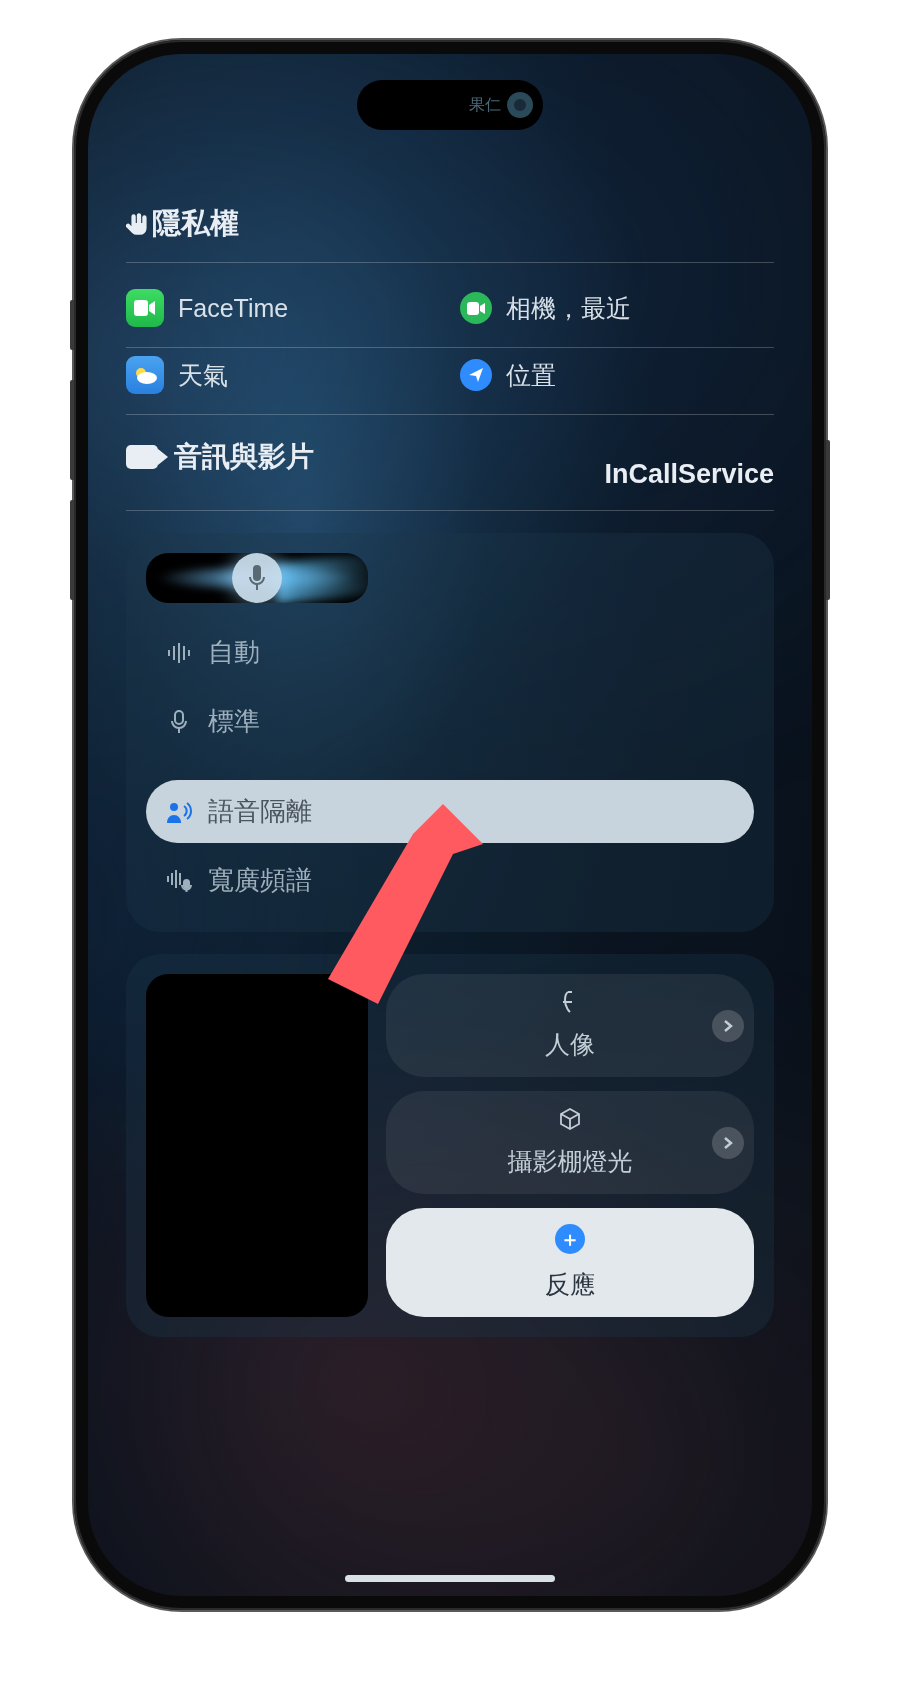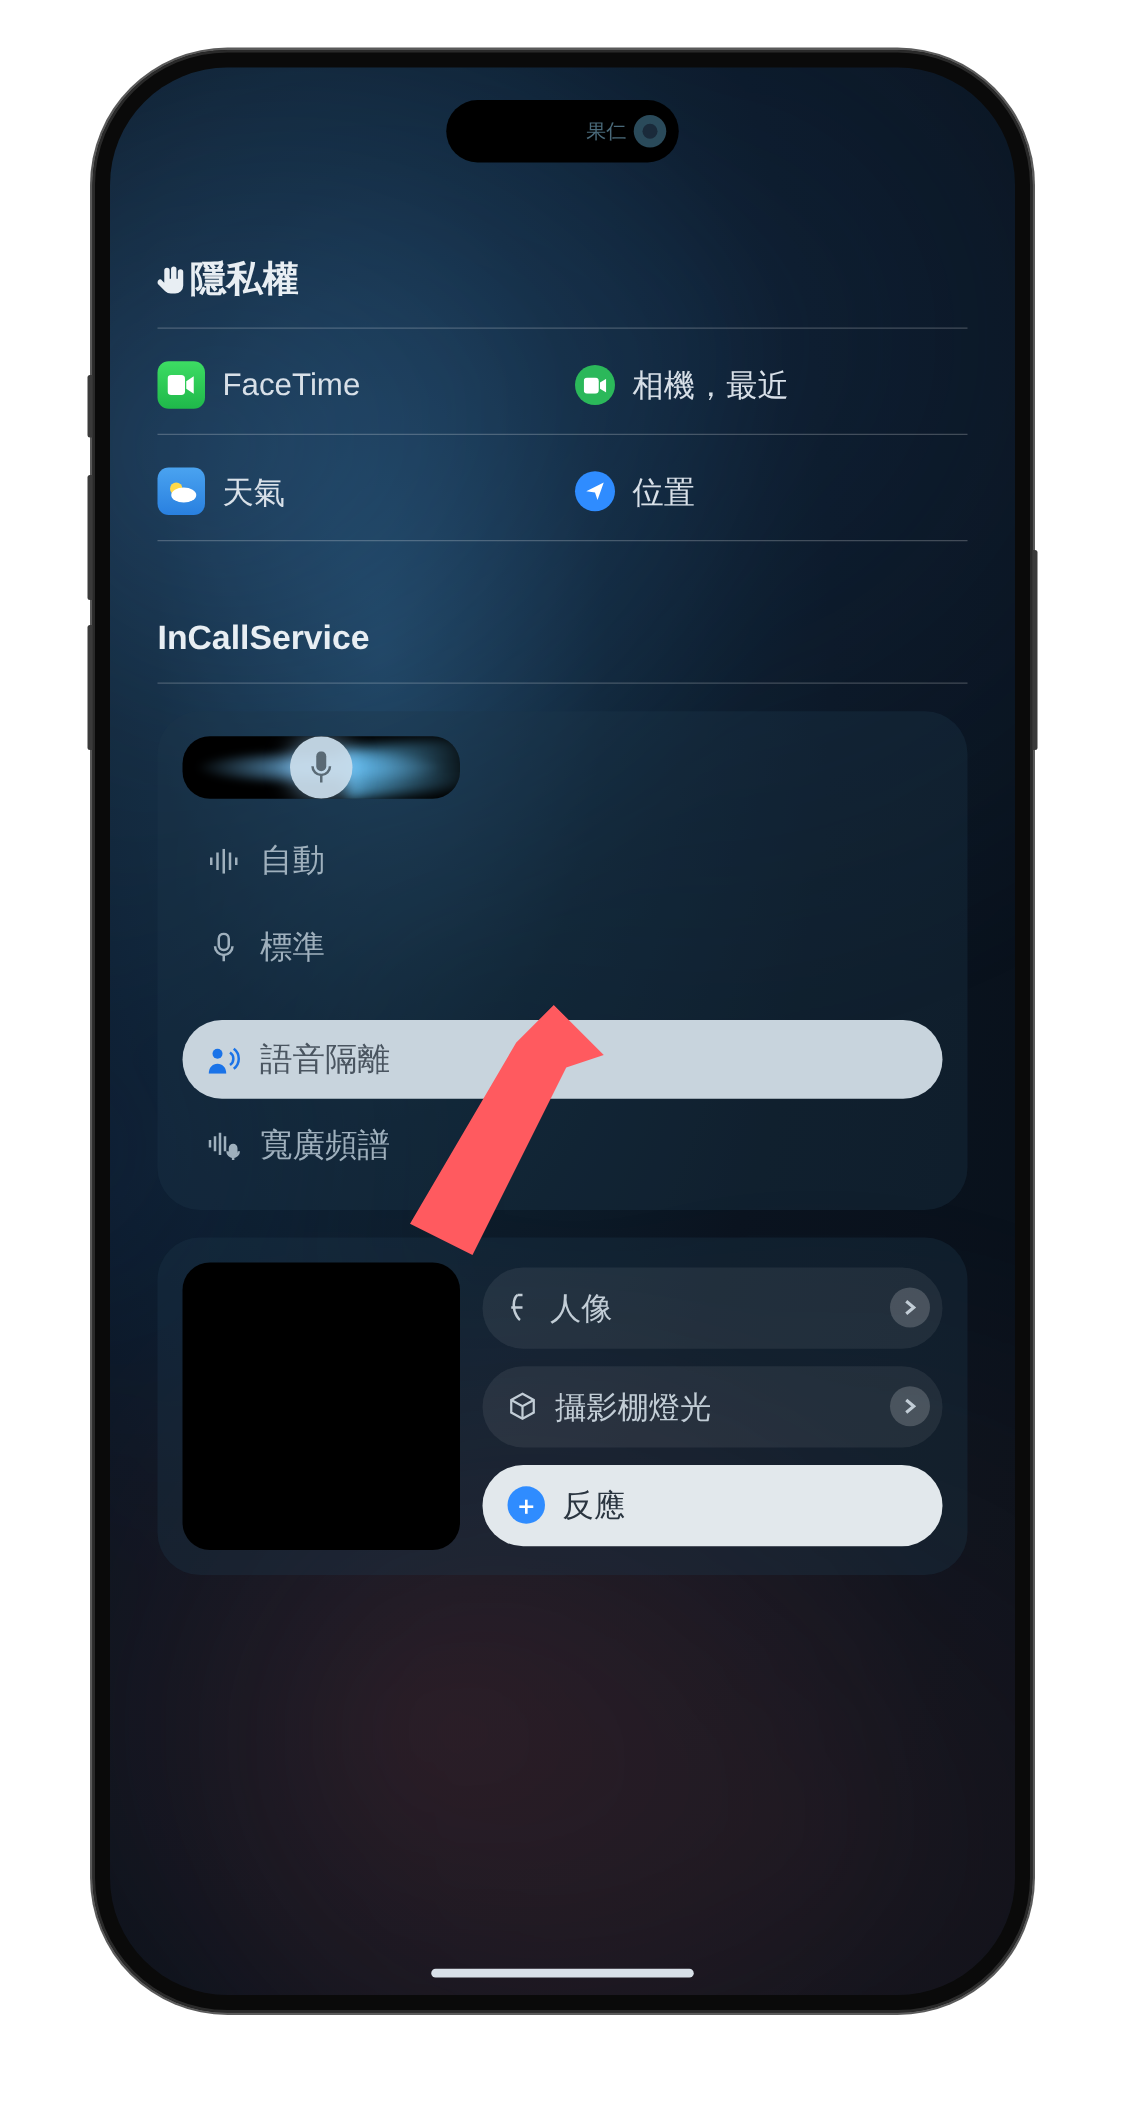--- a/index.html
+++ b/index.html
@@ -91,21 +91,21 @@
     padding-bottom: 18px;
     border-bottom: 1px solid rgba(255,255,255,0.22);
     margin-bottom: 20px;
   }
   .hand-icon { width: 26px; height: 26px; }
   .privacy-row {
     display: flex;
     gap: 20px;
     padding: 6px 0 20px;
     border-bottom: 1px solid rgba(255,255,255,0.22);
-    margin-bottom: 20px;
+    margin-bottom: 2px;
   }
   .privacy-item {
     display: flex;
     align-items: center;
     gap: 14px;
     flex: 1;
     font-size: 25px;
     color: #d8e0e8;
   }
   .app-icon {
@@ -242,20 +242,21 @@
   }
   .bopt {
     display: flex;
     align-items: center;
     gap: 14px;
     padding: 16px 20px;
     border-radius: 38px;
     font-size: 25px;
     position: relative;
     color: #c2cdd6;
+    flex-direction: column;
   }
   .bopt.outlined { background: rgba(255,255,255,0.07); }
   .bopt.white { background: #e2e8ec; color: #2a3540; font-weight: 500;}
   .chevron {
     position: absolute;
     right: 10px;
     top: 50%;
     transform: translateY(-50%);
     width: 32px; height: 32px; border-radius: 50%;
     background: rgba(255,255,255,0.18);
@@ -349,20 +350,24 @@
           <div class="loc-pill">
             <svg width="16" height="16" viewBox="0 0 16 16" fill="#fff">
                 <path d="M1 8 L15 1 L10 15 L8 9 Z"></path>
               </svg>
           </div>
           <span>位置</span>
         </div>
       </div>
 
       <div class="av-header">
+        <div class="av-left">
+          <div class="vid-icon"></div>
+          <span>音訊與影片</span>
+        </div>
         <span class="av-right">InCallService</span>
       </div>
 
       <div class="panel" style="min-height:320px;flex-direction:column;">
         <div class="preview">
           <div class="preview-glow"></div>
           <div class="preview-trail"></div>
           <div class="mic-circle">
             <svg width="20" height="26" viewBox="0 0 20 26" fill="#5a6a75">
                 <rect x="6" y="0" width="8" height="16" rx="4"></rect>

